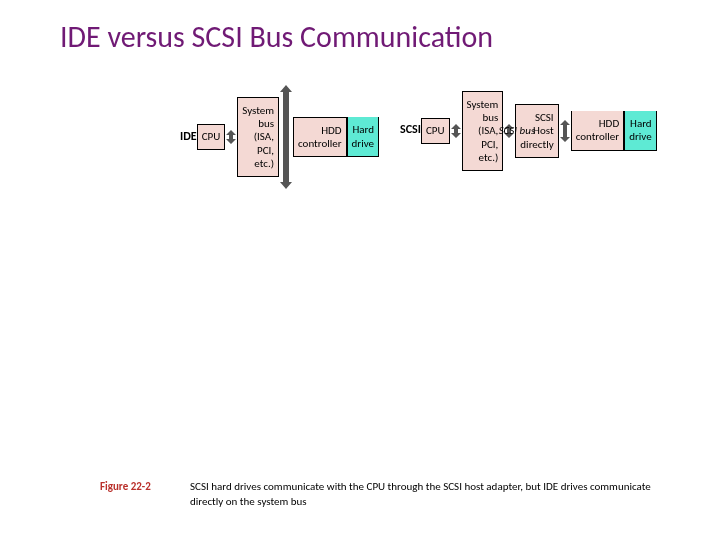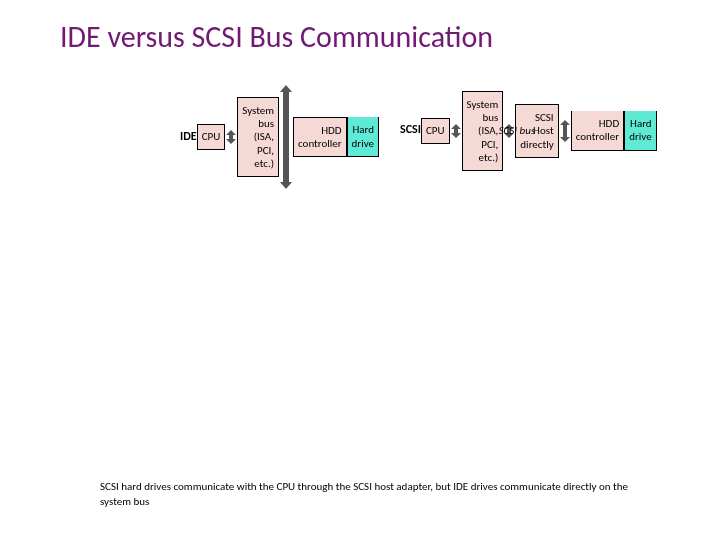--- a/index.html
+++ b/index.html
@@ -145,14 +145,15 @@
       </svg>
     </div>
 
     <div class="box nobtop">HDD controller</div>
     <div class="box white nobtop">Hard drive</div>
   </div>
 
 </div>
 
 <div class="caption">
+  <div class="fig">Figure 22-2</div>
   <div class="txt">SCSI hard drives communicate with the CPU through the SCSI host adapter, but IDE drives communicate directly on the system bus</div>
 </div>
 
 </body></html>

